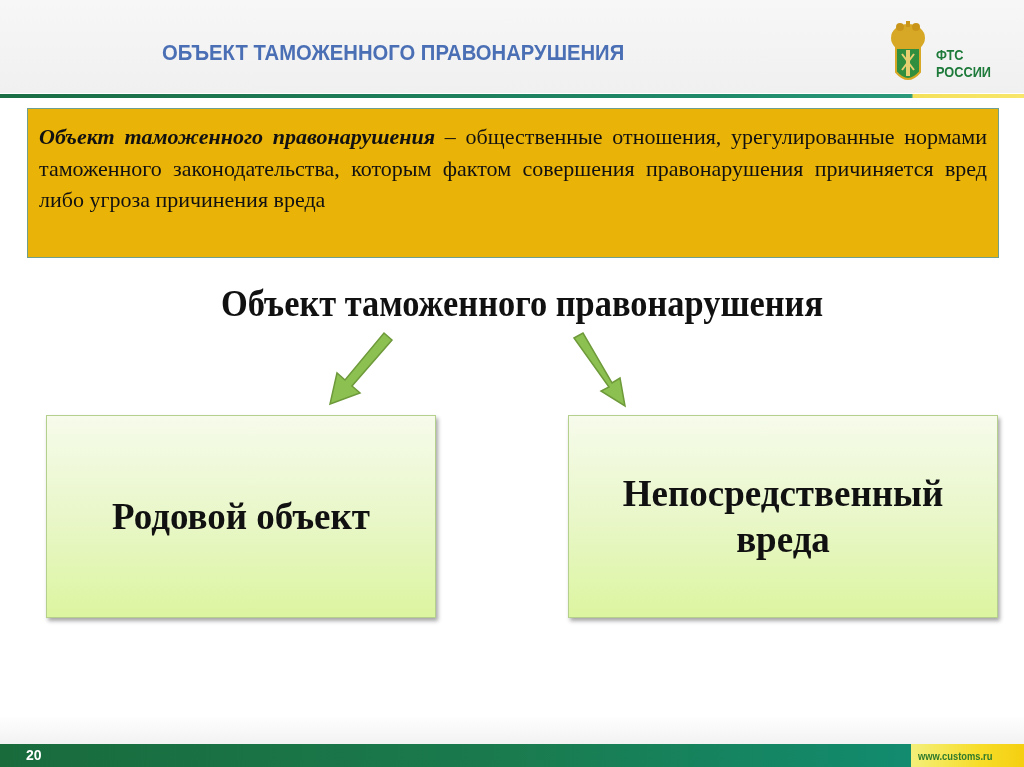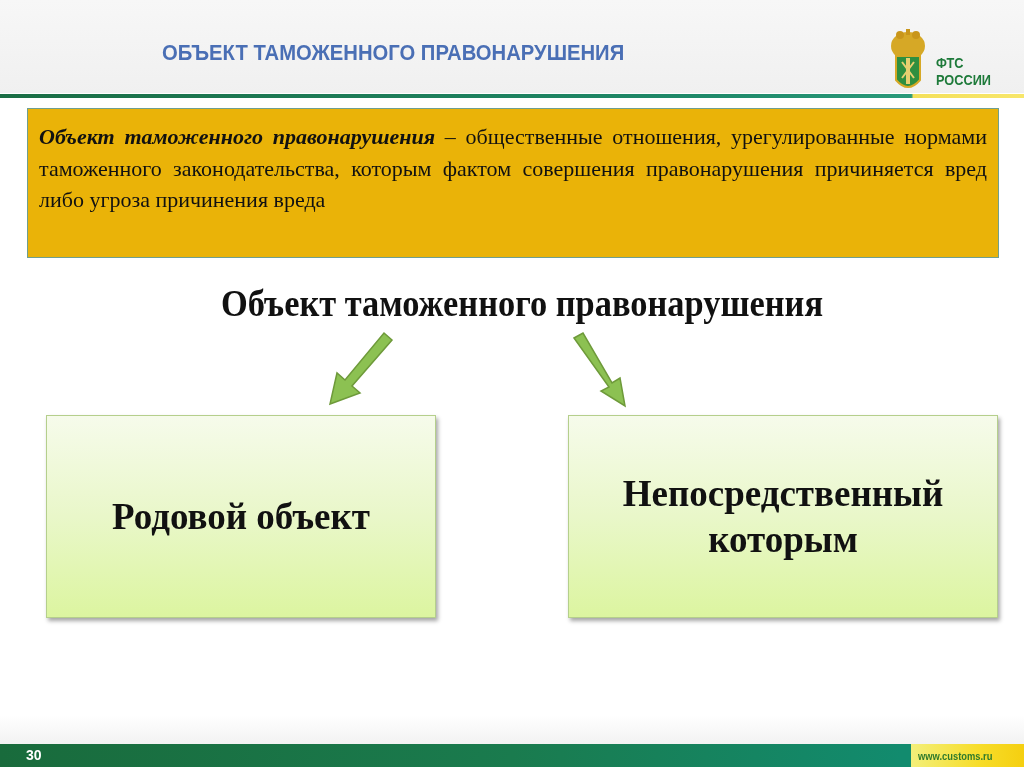--- a/index.html
+++ b/index.html
@@ -9,21 +9,21 @@
     .header {
       position: absolute; left: 0; top: 0; width: 1024px; height: 93px;
       background: linear-gradient(to bottom, #f7f7f7 0%, #f0f0f0 100%);
     }
     .header-title {
       position: absolute; left: 162px; top: 40px;
       font-family: "Liberation Sans", sans-serif; font-weight: bold;
       font-size: 22px; color: #4a6fb5; letter-spacing: 0px;
       transform: scaleX(0.92); transform-origin: left center;
     }
-    .logo { position: absolute; left: 888px; top: 28px; width: 130px; height: 70px; }
+    .logo { position: absolute; left: 888px; top: 20px; width: 130px; height: 70px; }
     .logo-emblem { position: absolute; left: 0; top: 0; width: 40px; height: 70px; }
     .logo-text {
       position: absolute; left: 48px; top: 26px;
       font-family: "Liberation Sans", sans-serif; font-weight: bold; font-size: 15px;
       color: #1e7a3a; line-height: 17px; transform: scaleX(0.85); transform-origin: left top;
     }
     .header-rule {
       position: absolute; left: 0; top: 94px; width: 1024px; height: 4px;
       background: linear-gradient(to right, #1b6e45 0%, #1f8a6a 70%, #2a9a7a 89%, #f4e05a 89.2%, #f7e66a 100%);
     }
@@ -111,20 +111,20 @@
   <polygon points="62,3 70,10 30,56 38,63 8,74 15,43 23,50" fill="#8cc152" stroke="#6e9a3a" stroke-width="1.5"></polygon>
 </svg>
 <svg class="arrow" style="left:570px; top:330px;" width="62" height="80" viewBox="0 0 62 80">
   <polygon points="4,8 13,3 42,53 50,48 55,76 31,61 39,57" fill="#8cc152" stroke="#6e9a3a" stroke-width="1.5"></polygon>
 </svg>
 
 <div class="node node-left">
   <span>Родовой объект</span>
 </div>
 <div class="node node-right">
-  <span style="display:block; width:400px;">Непосредственный которым</span>
+  <span style="display:block; width:400px;">Непосредственный вреда</span>
 </div>
 
 <div class="footer-fade"></div>
 <div class="footer"></div>
 <div class="footer-yellow"></div>
-<div class="page-number">30</div>
+<div class="page-number">20</div>
 <div class="site-link">www.customs.ru</div>
 
 </body></html>

